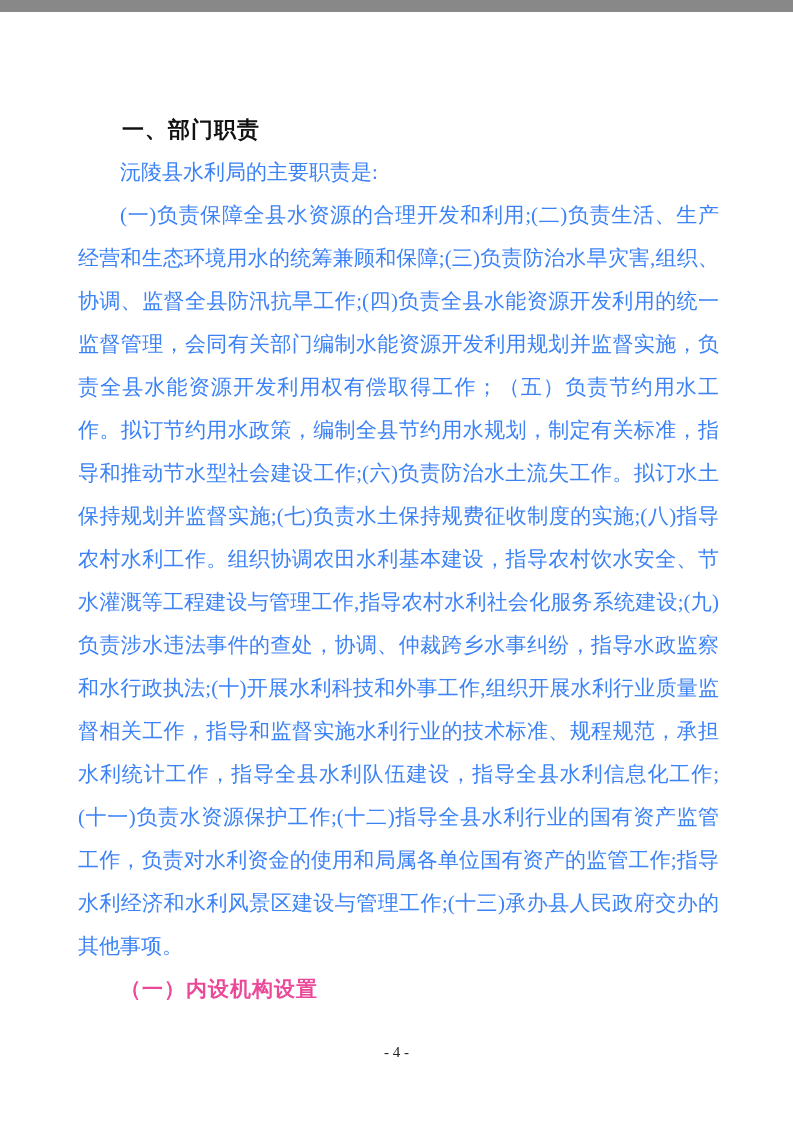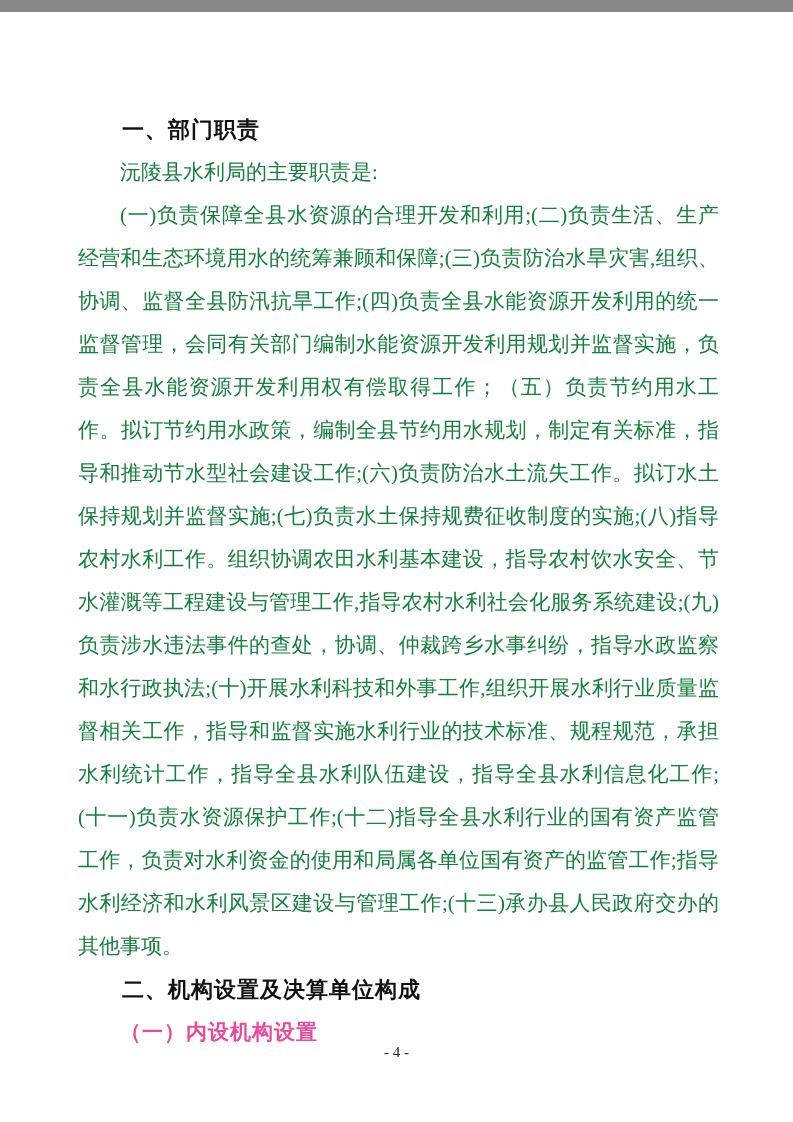--- a/index.html
+++ b/index.html
@@ -33,21 +33,21 @@
     color: #111111;
     letter-spacing: 1px;
   }
   .body-par {
     font-size: 21px;
     line-height: 43px;
     margin: 0;
     text-indent: 2em;
     text-align: justify;
     text-justify: inter-character;
-    color: #15803d;
+    color: #3b82f6;
   }
   .sub-heading {
     font-weight: bold;
     font-size: 21px;
     line-height: 43px;
     margin: 0;
     text-indent: 2em;
     color: #ec4899;
     letter-spacing: 1px;
   }
@@ -63,17 +63,16 @@
   }
 </style>
 </head>
 <body>
 
 <div class="page">
   <div class="content">
     <h2 class="section-heading">一、部门职责</h2>
     <p class="body-par">沅陵县水利局的主要职责是:</p>
     <p class="body-par">(一)负责保障全县水资源的合理开发和利用;(二)负责生活、生产经营和生态环境用水的统筹兼顾和保障;(三)负责防治水旱灾害,组织、协调、监督全县防汛抗旱工作;(四)负责全县水能资源开发利用的统一监督管理，会同有关部门编制水能资源开发利用规划并监督实施，负责全县水能资源开发利用权有偿取得工作；（五）负责节约用水工作。拟订节约用水政策，编制全县节约用水规划，制定有关标准，指导和推动节水型社会建设工作;(六)负责防治水土流失工作。拟订水土保持规划并监督实施;(七)负责水土保持规费征收制度的实施;(八)指导农村水利工作。组织协调农田水利基本建设，指导农村饮水安全、节水灌溉等工程建设与管理工作,指导农村水利社会化服务系统建设;(九)负责涉水违法事件的查处，协调、仲裁跨乡水事纠纷，指导水政监察和水行政执法;(十)开展水利科技和外事工作,组织开展水利行业质量监督相关工作，指导和监督实施水利行业的技术标准、规程规范，承担水利统计工作，指导全县水利队伍建设，指导全县水利信息化工作;(十一)负责水资源保护工作;(十二)指导全县水利行业的国有资产监管工作，负责对水利资金的使用和局属各单位国有资产的监管工作;指导水利经济和水利风景区建设与管理工作;(十三)承办县人民政府交办的其他事项。</p>
-    <h2 class="section-heading">二、机构设置及决算单位构成</h2>
     <h3 class="sub-heading">（一）内设机构设置</h3>
   </div>
   <div class="page-footer">- 4 -</div>
 </div>
 
 </body></html>

